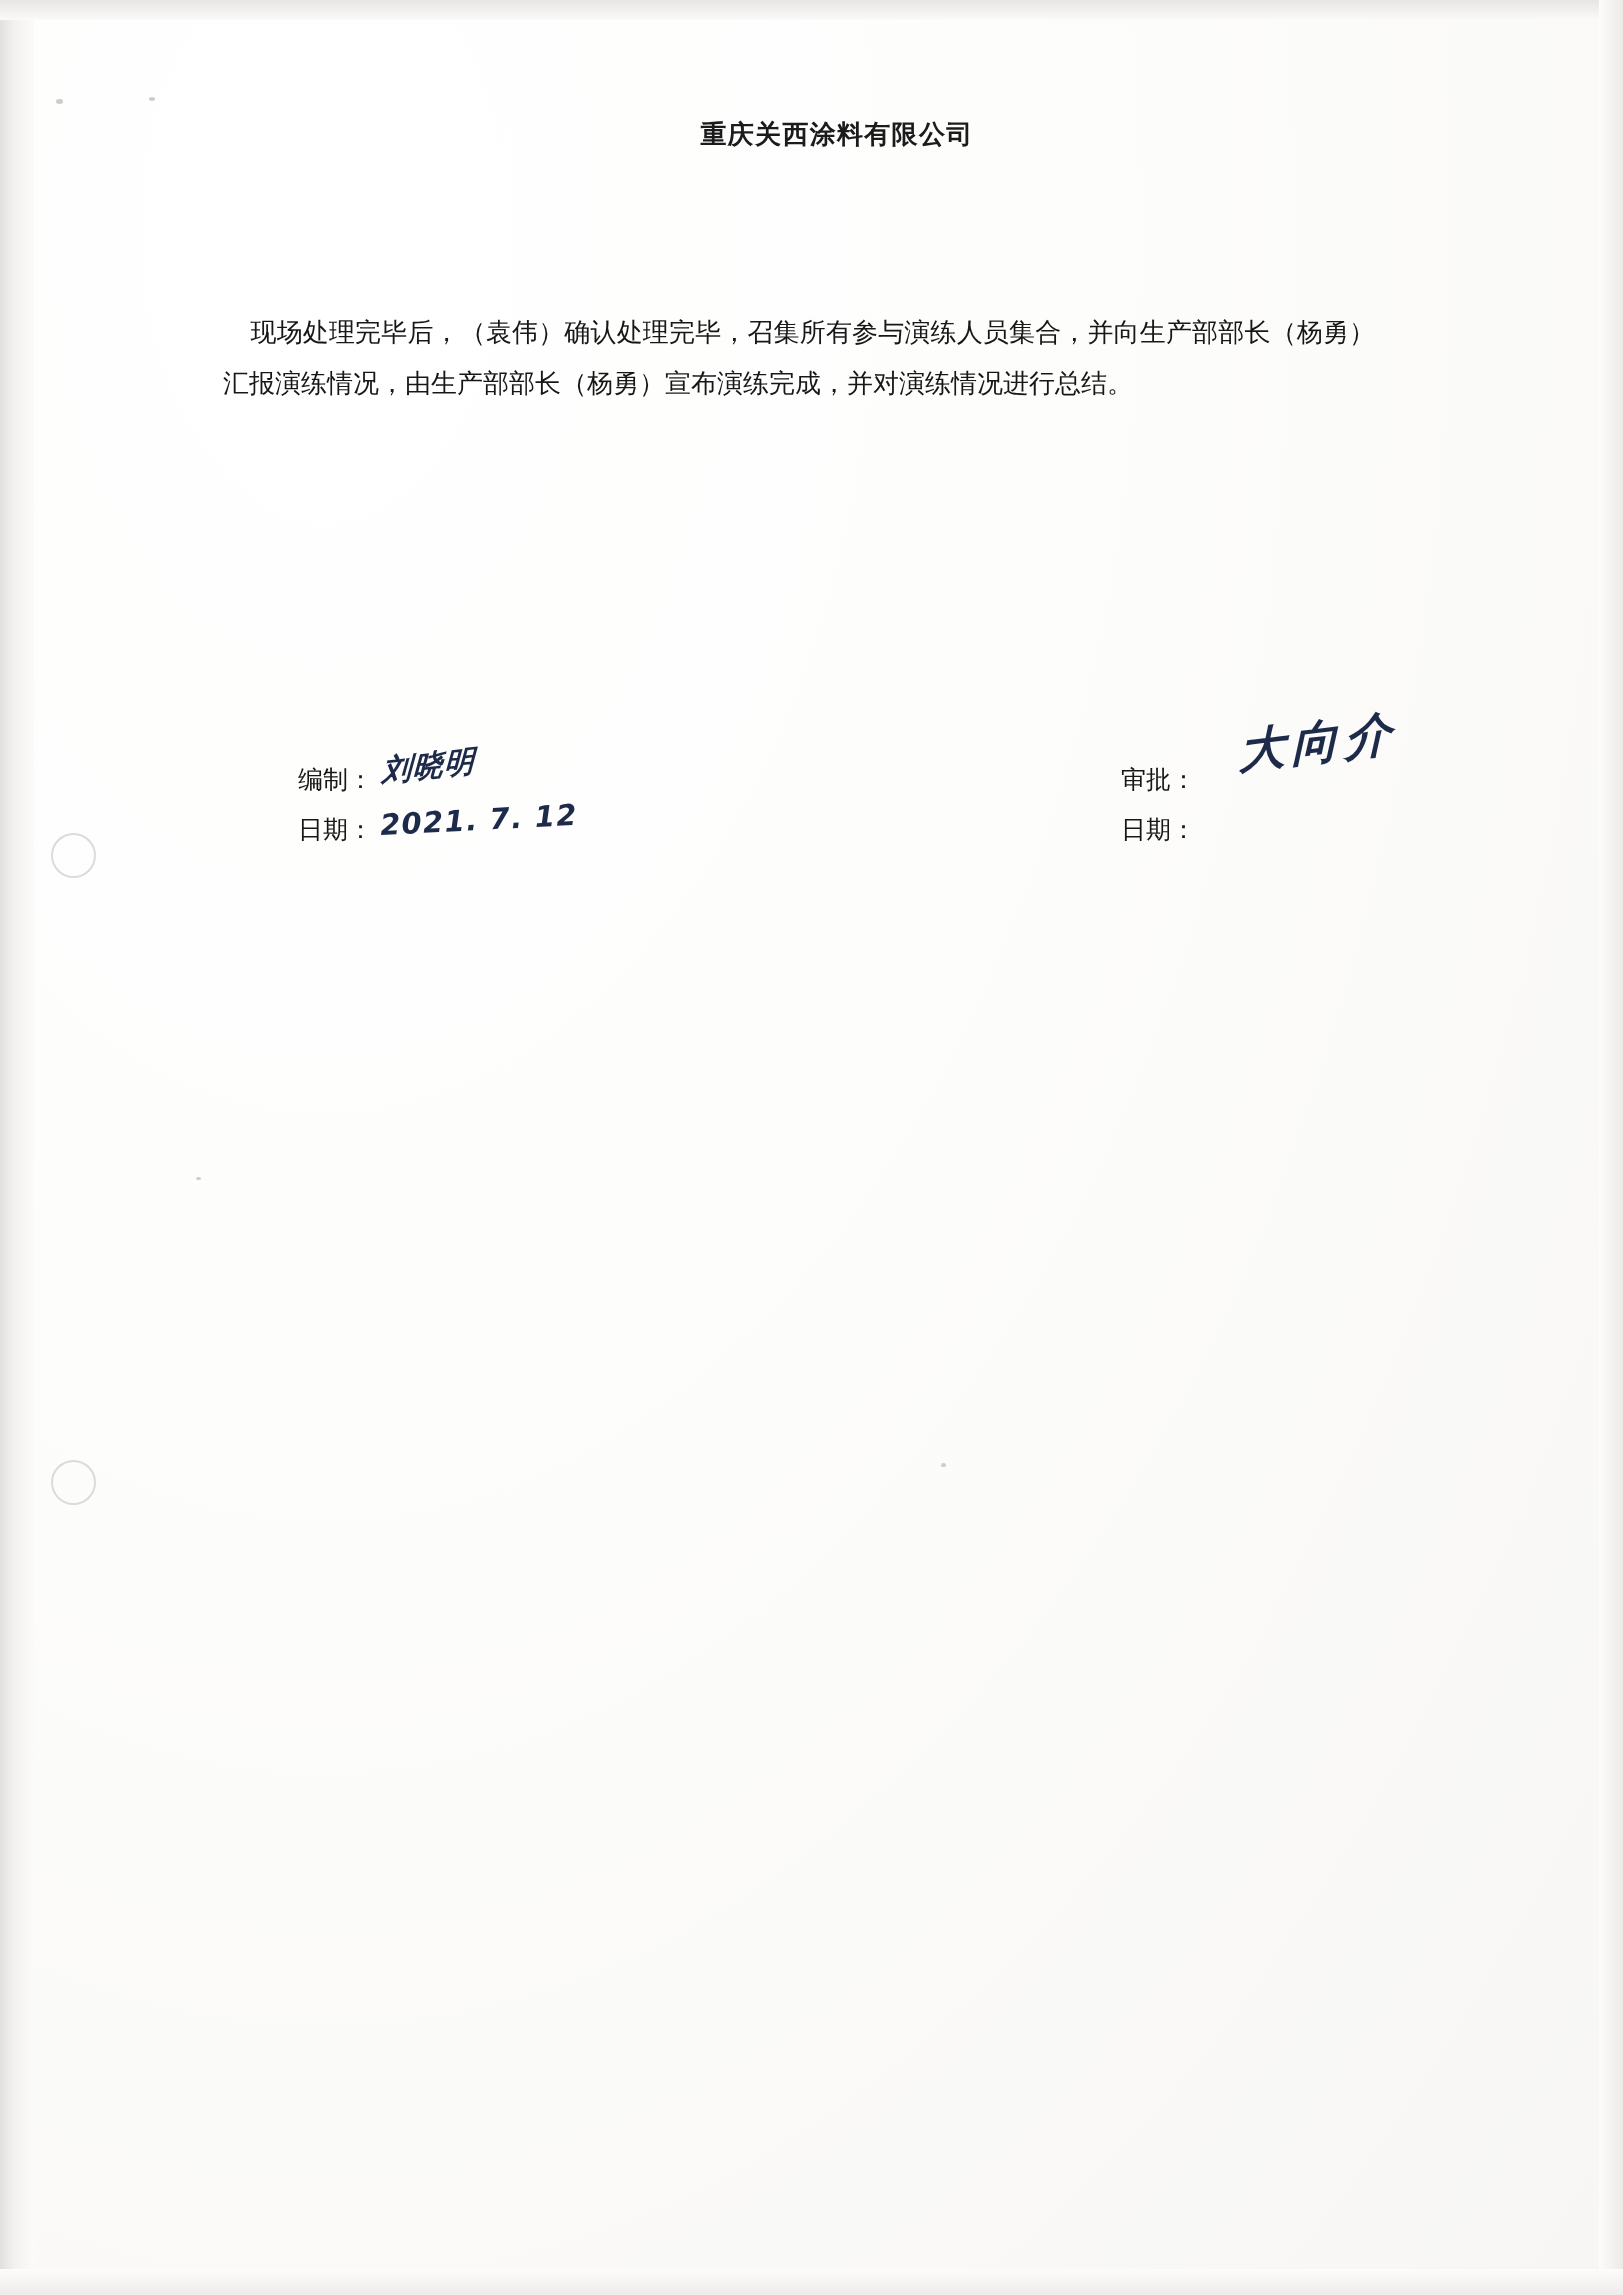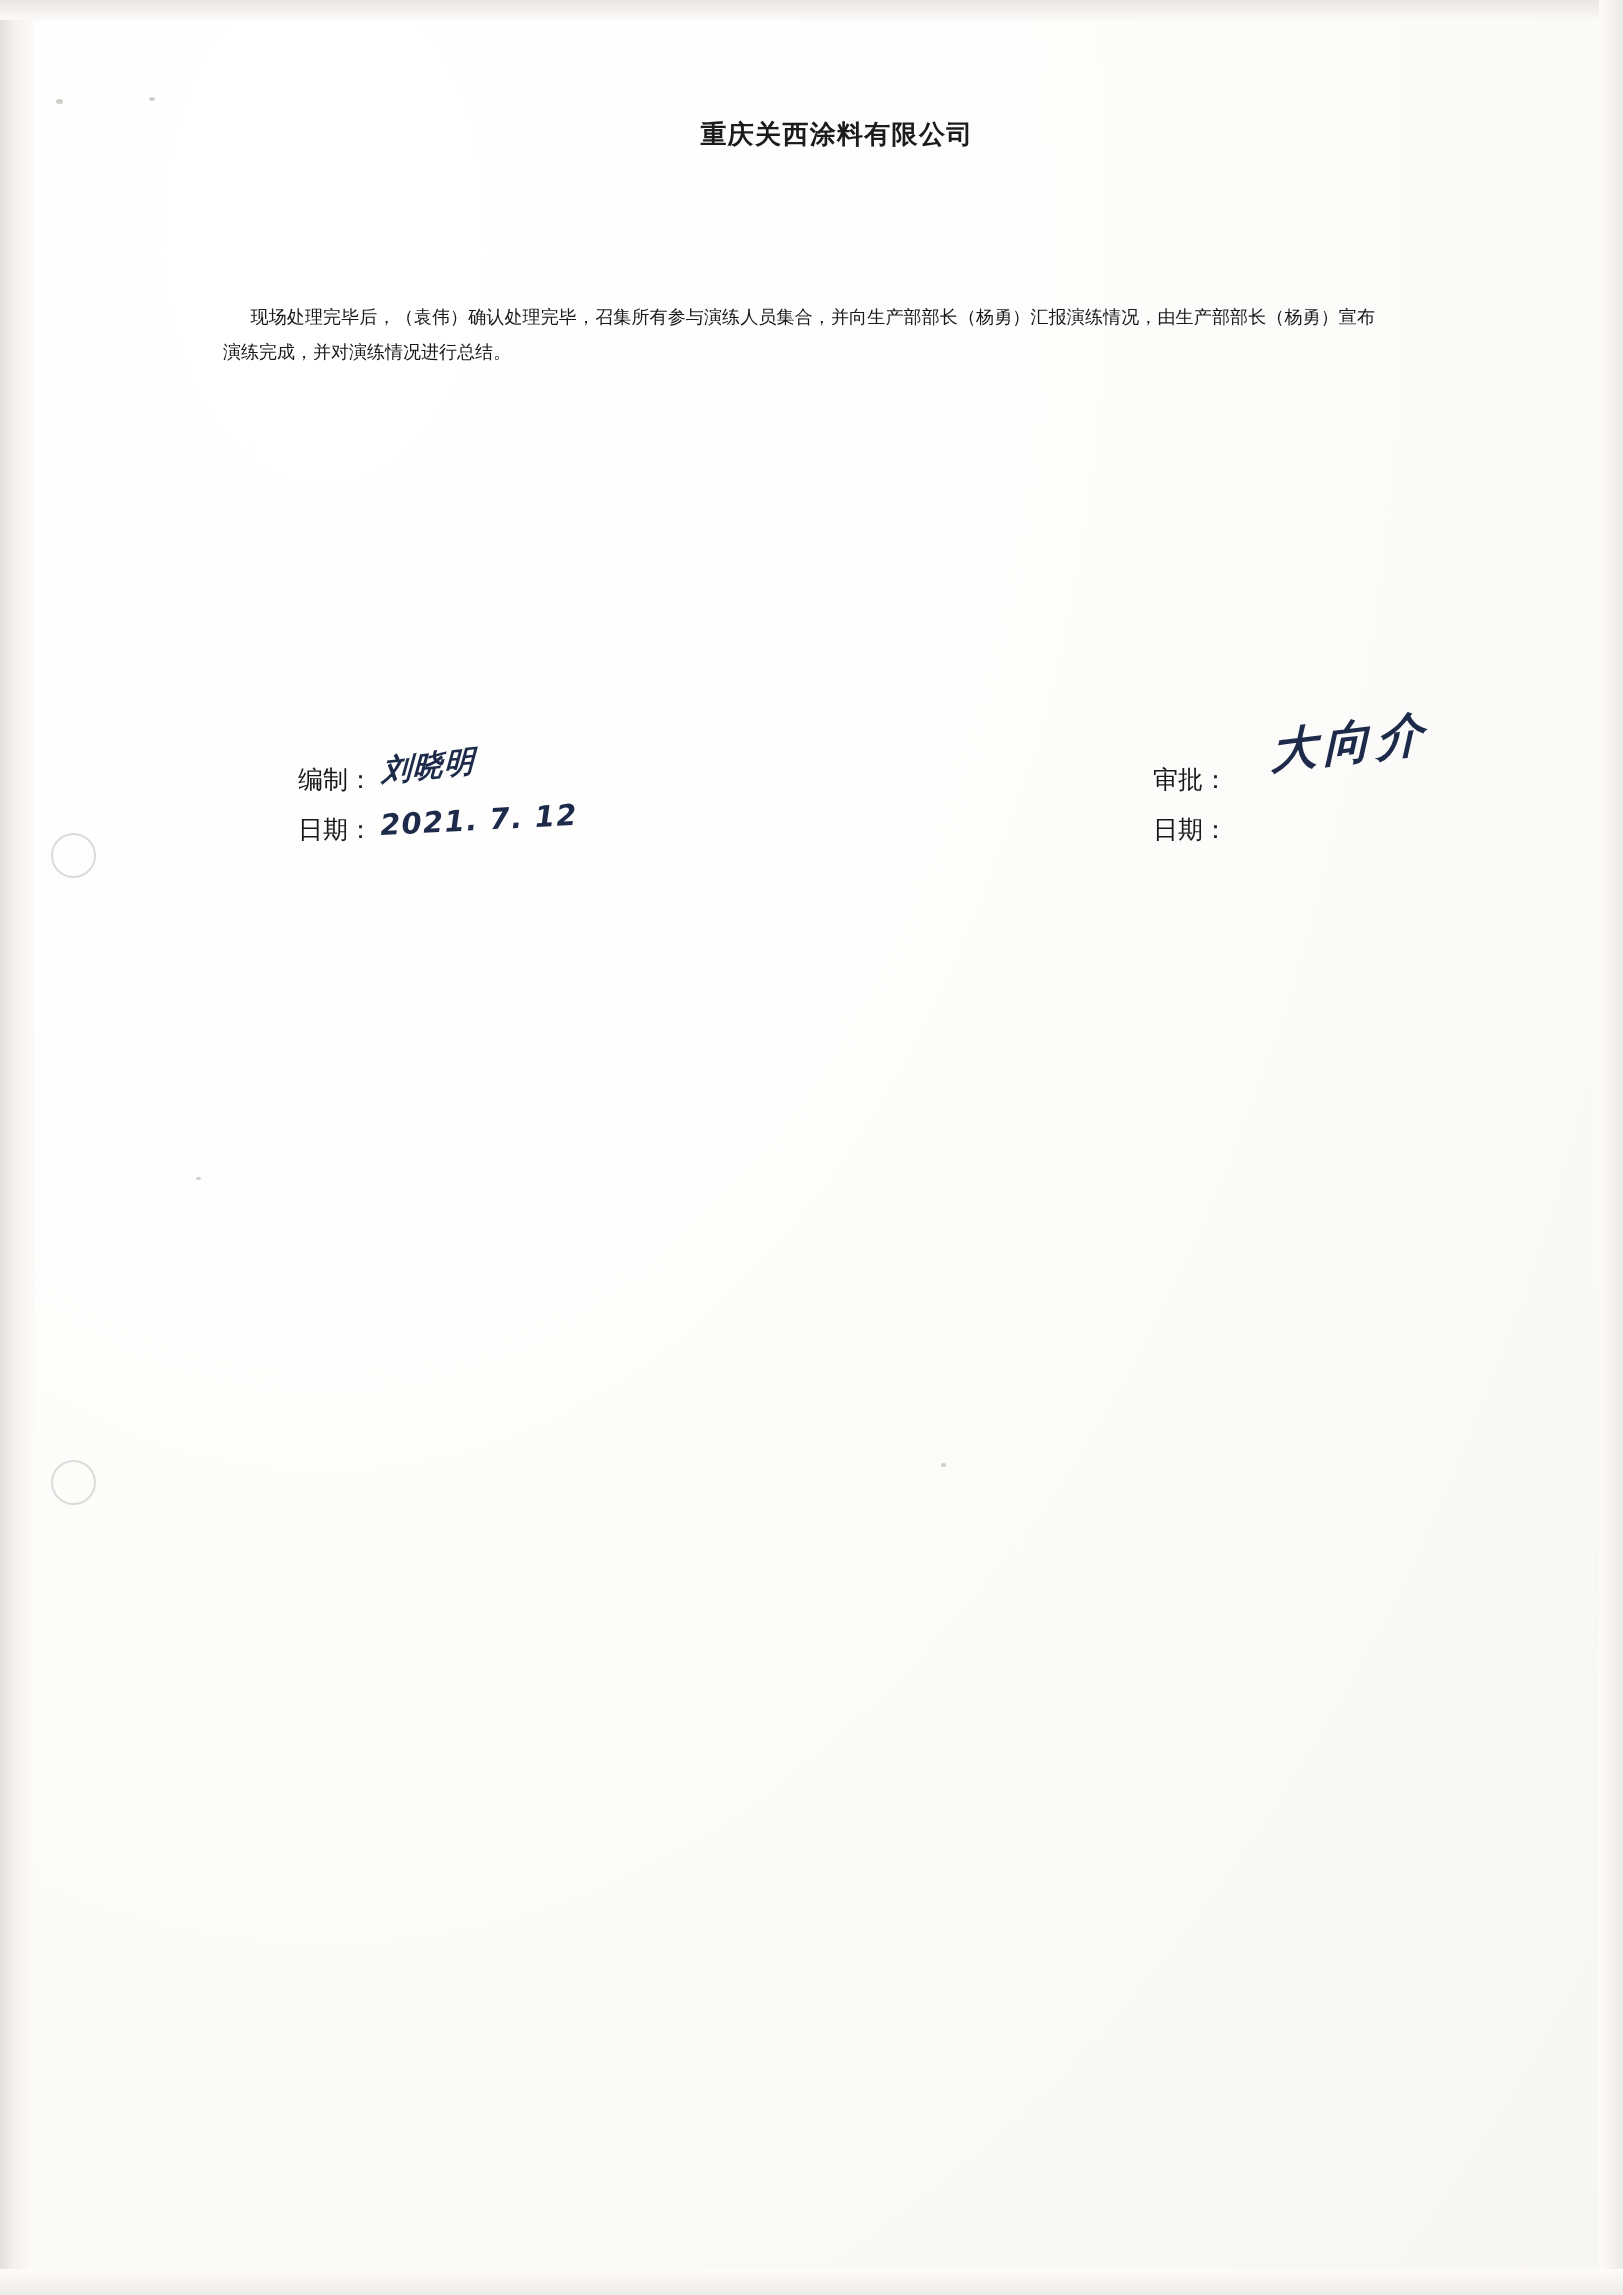--- a/index.html
+++ b/index.html
@@ -87,21 +87,21 @@
     margin-left: 51px;
   }
 
   
   .body-block {
     position: absolute;
     left: 223px;
     width: 1152px;
   }
   .para {
-    font-size: 18px;
+    font-size: 26px;
     line-height: 1.95;
     color: #171717;
     text-align: justify;
     text-justify: inter-ideograph;
     font-family: "DejaVu Sans", "Liberation Sans", sans-serif;
     font-weight: 500;
   }
   .para.indent { text-indent: 27.5px; }
 
   #para-main { top: 281px; }
@@ -126,21 +126,21 @@
     height: 144px;
   }
   .sign-col {
     position: absolute;
     font-size: 25px;
     color: #171717;
     font-family: "DejaVu Sans", "Liberation Sans", sans-serif;
     font-weight: 500;
   }
   .sign-col.left { left: 283px; top: 0; }
-  .sign-col.right { left: 1106px; top: 0; margin-left: 32px; }
+  .sign-col.right { left: 1106px; top: 0; }
   .sign-row {
     display: flex;
     align-items: flex-end;
     height: 50px;
     white-space: nowrap;
   }
   .sign-label { display: inline-block; }
   .hand {
     font-family: "DejaVu Sans", "Liberation Sans", sans-serif;
     color: #1d2a4a;

